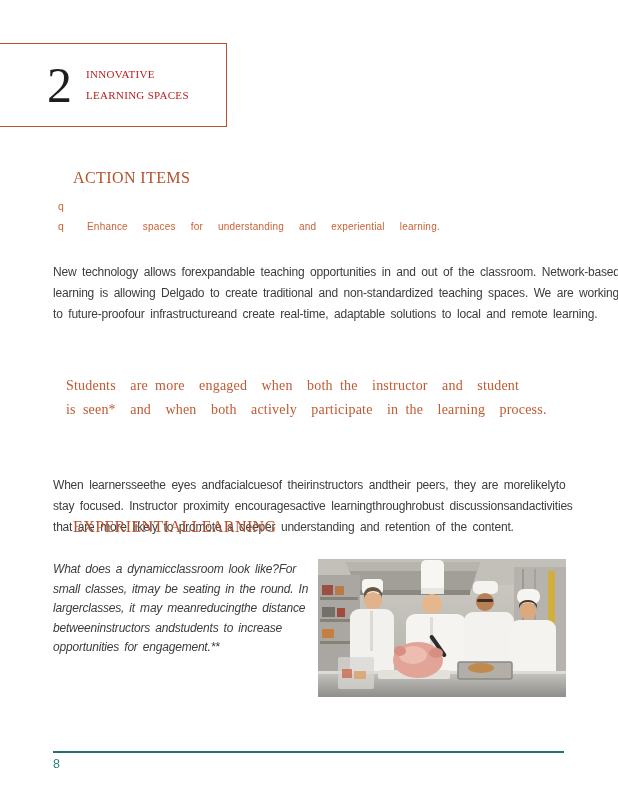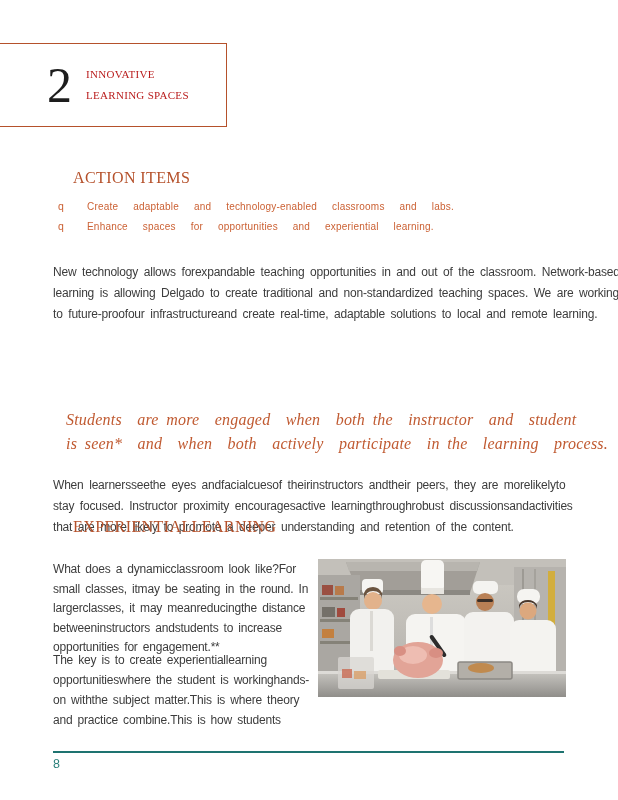--- a/index.html
+++ b/index.html
@@ -38,26 +38,26 @@
   .bullet-text{
     font-family:"Liberation Sans",sans-serif;font-size:10px;color:#cb6134;
     word-spacing:12px;letter-spacing:.2px;white-space:pre;
   }
   
   .para{
     position:absolute;left:53px;
     font-size:12px;line-height:21px;letter-spacing:-.2px;word-spacing:2.5px;
     color:#3c3c3c;white-space:pre;
   }
-  .para-narrow{line-height:19.5px;word-spacing:2px;}
+  .para-narrow{line-height:19.5px;word-spacing:2px;font-style:italic;}
   
   .pull-quote{
-    position:absolute;left:66px;top:408px;
-    font-family:"Liberation Serif",serif;font-style:italic;
-    font-size:16px;line-height:24px;color:#c05a31;
+    position:absolute;left:66px;top:374px;
+    font-family:"Liberation Serif",serif;
+    font-size:14px;line-height:24px;color:#c05a31;
     word-spacing:3.5px;letter-spacing:.2px;white-space:pre;
   }
   
   .photo{
     position:absolute;left:318px;top:559px;width:248px;height:138px;
     overflow:hidden;background:#b9b6b1;
   }
   .photo svg{display:block;}
   
   .footer-rule{
@@ -78,25 +78,24 @@
     <div class="chapter-number">2</div>
     <div class="chapter-title">INNOVATIVE
 LEARNING SPACES</div>
   </div>
 
   <div class="rust-heading" style="top:169px;">ACTION ITEMS</div>
 
   <div class="bullets">
     <div class="bullet-row">
       <span class="bullet-glyph">q</span>
-      <span class="bullet-text">Create adaptable and technology-enabled classrooms and labs.</span>
     </div>
     <div class="bullet-row">
       <span class="bullet-glyph">q</span>
-      <span class="bullet-text">Enhance spaces for opportunities and experiential learning.</span>
+      <span class="bullet-text">Enhance spaces for understanding and experiential learning.</span>
     </div>
   </div>
 
   <div class="para" style="top:262px;">New technology allows forexpandable teaching opportunities in and out of the classroom. Network-based
 learning is allowing Delgado to create traditional and non-standardized teaching spaces. We are working
 to future-proofour infrastructureand create real-time, adaptable solutions to local and remote learning.</div>
 
   <div class="pull-quote">Students  are more  engaged  when  both the  instructor  and  student
 is seen*  and  when  both  actively  participate  in the  learning  process.</div>
 
@@ -104,24 +103,20 @@
 stay focused. Instructor proximity encouragesactive learningthroughrobust discussionsandactivities
 that are more likely to promote a deeper understanding and retention of the content.</div>
 
   <div class="rust-heading" style="top:518px;">EXPERIENTIALLEARNING</div>
 
   <div class="para para-narrow" style="top:560px;">What does a dynamicclassroom look like?For
 small classes, itmay be seating in the round. In
 largerclasses, it may meanreducingthe distance
 betweeninstructors andstudents to increase
 opportunities for engagement.**</div>
-  <div class="para para-narrow" style="top:650px;line-height:20px;">The key is to create experientiallearning
-opportunitieswhere the student is workinghands-
-on withthe subject matter.This is where theory
-and practice combine.This is how students</div>
 
   <div class="photo" title="Culinary instructor in tall toque with three student chefs in white uniforms examining a raw turkey in a commercial kitchen">
     <svg width="248" height="138" viewBox="0 0 248 138" xmlns="http://www.w3.org/2000/svg">
       <defs>
         <linearGradient id="bg" x1="0" y1="0" x2="0" y2="1">
           <stop offset="0" stop-color="#cfccc5"></stop>
             <stop offset="1" stop-color="#b2afaa"></stop>
         </linearGradient>
         <linearGradient id="ctr" x1="0" y1="0" x2="0" y2="1">
           <stop offset="0" stop-color="#c9c7c2"></stop>

